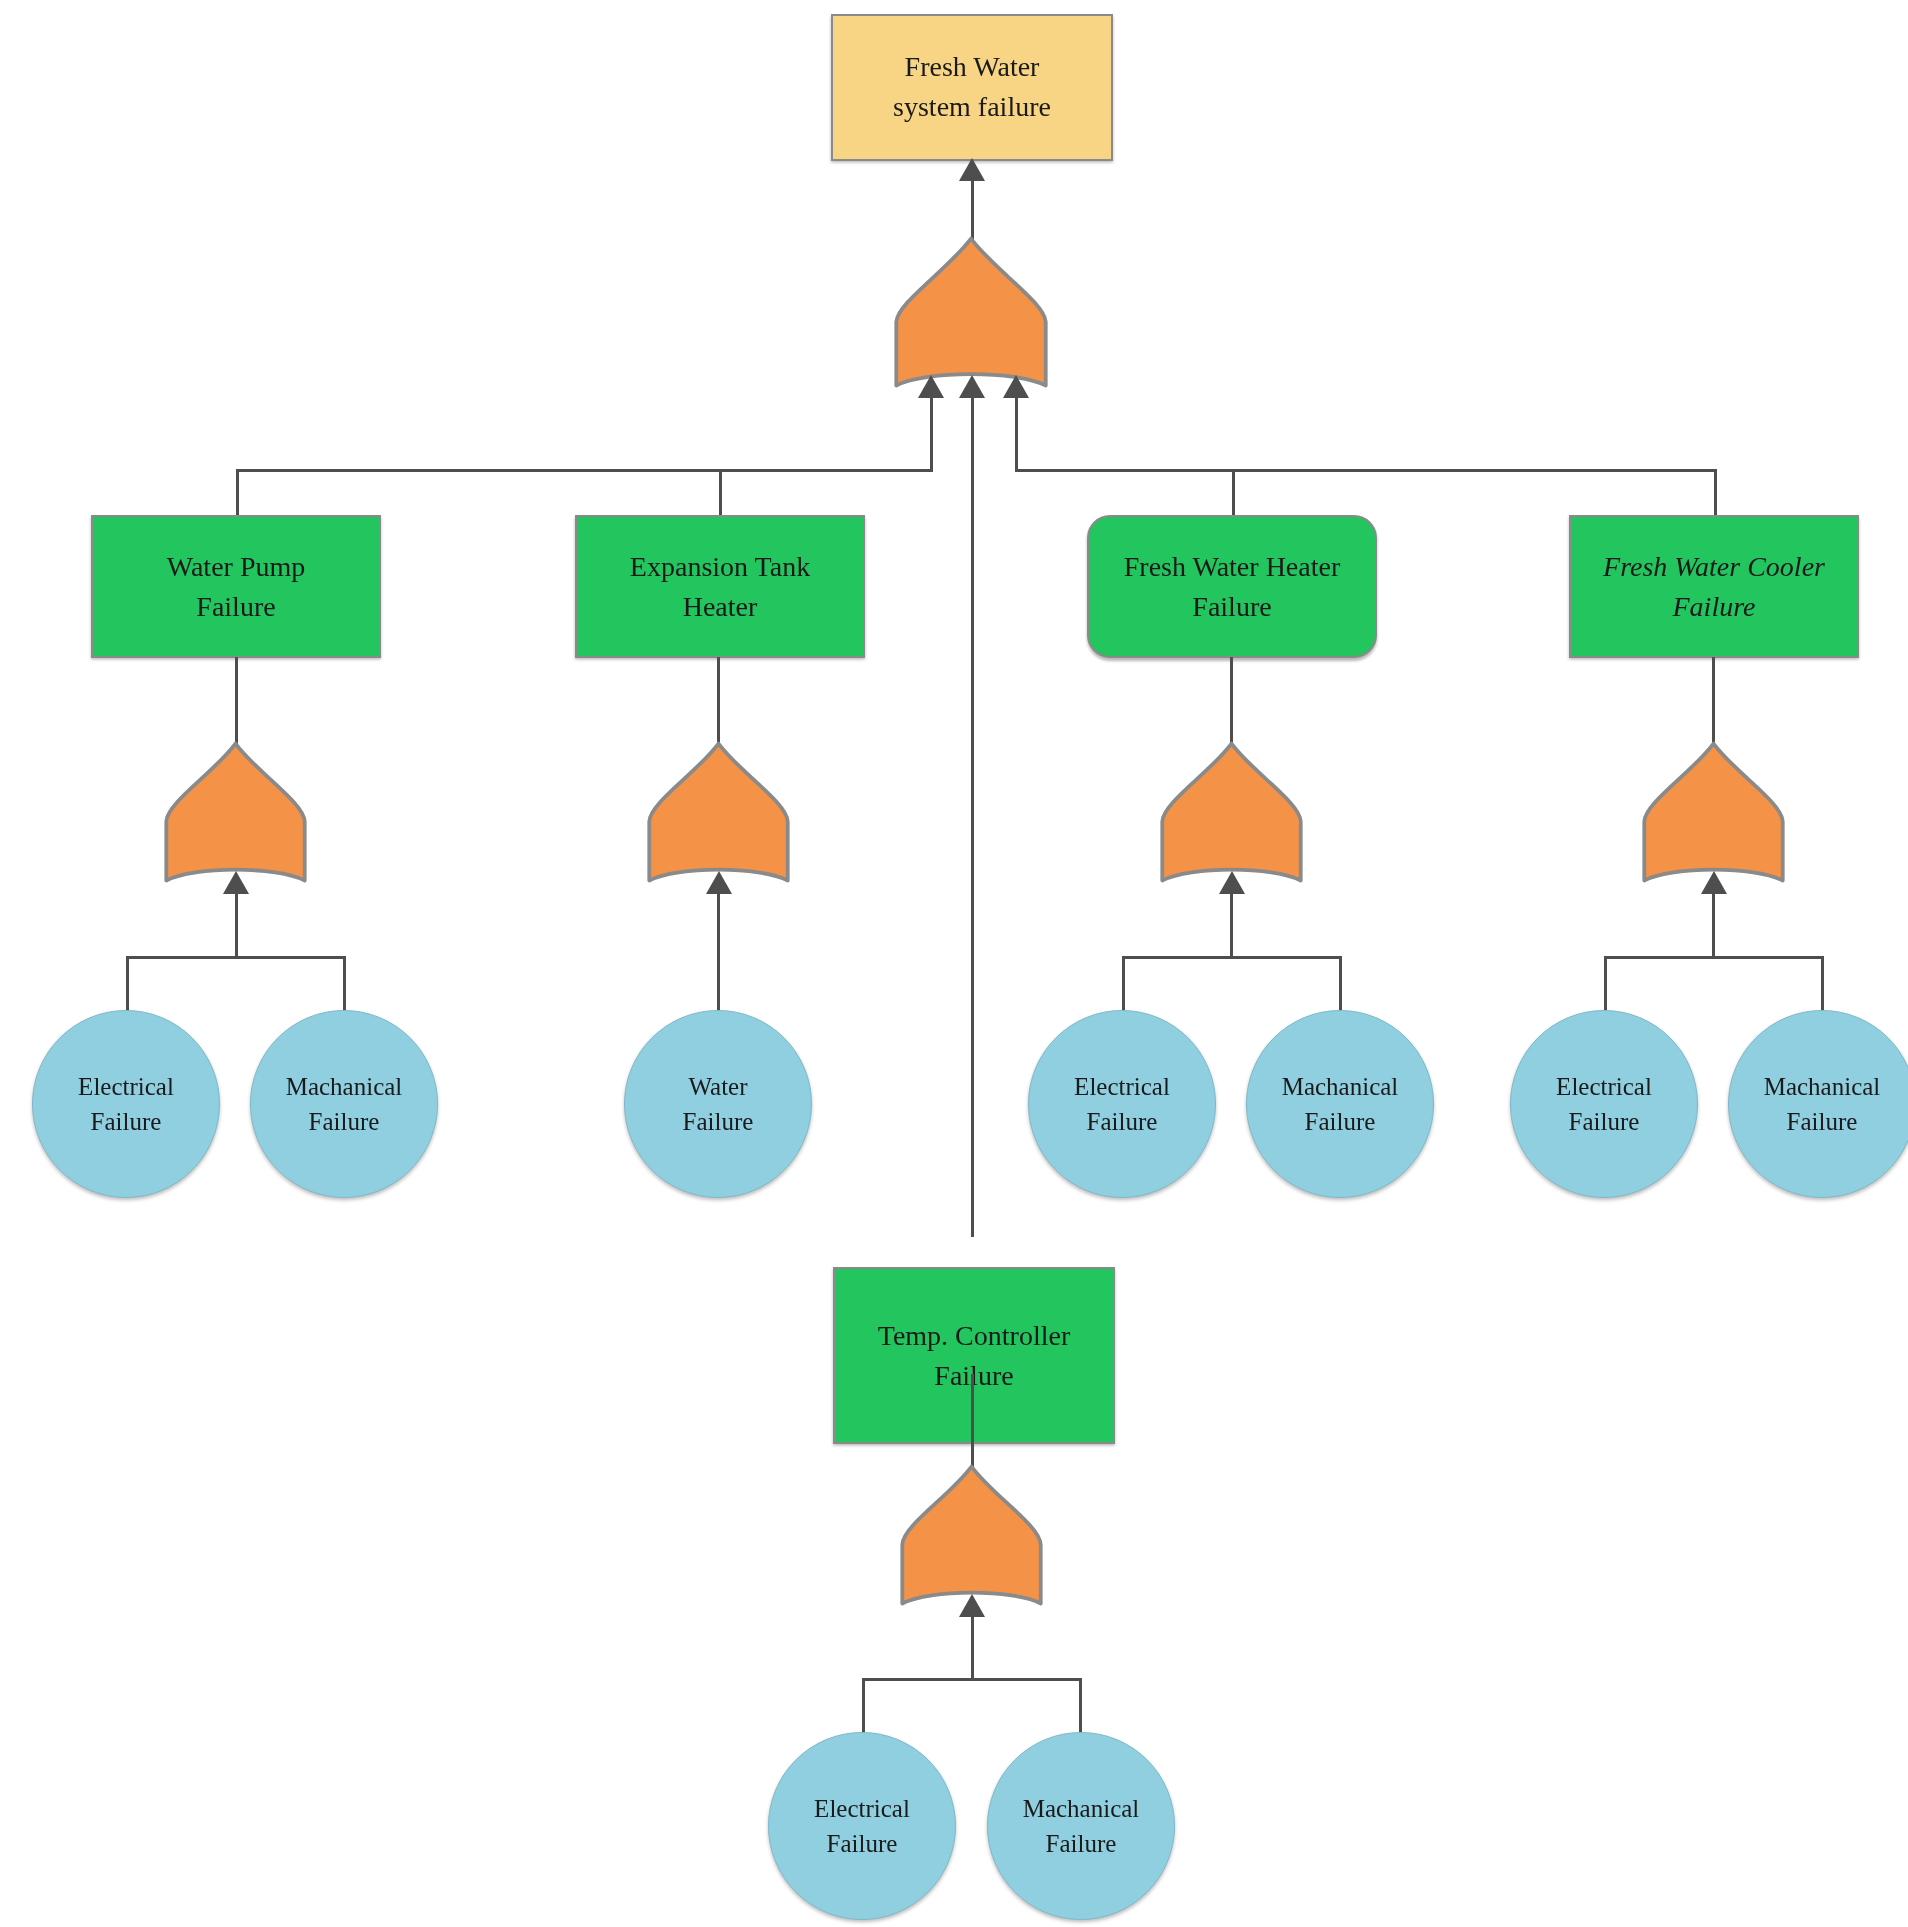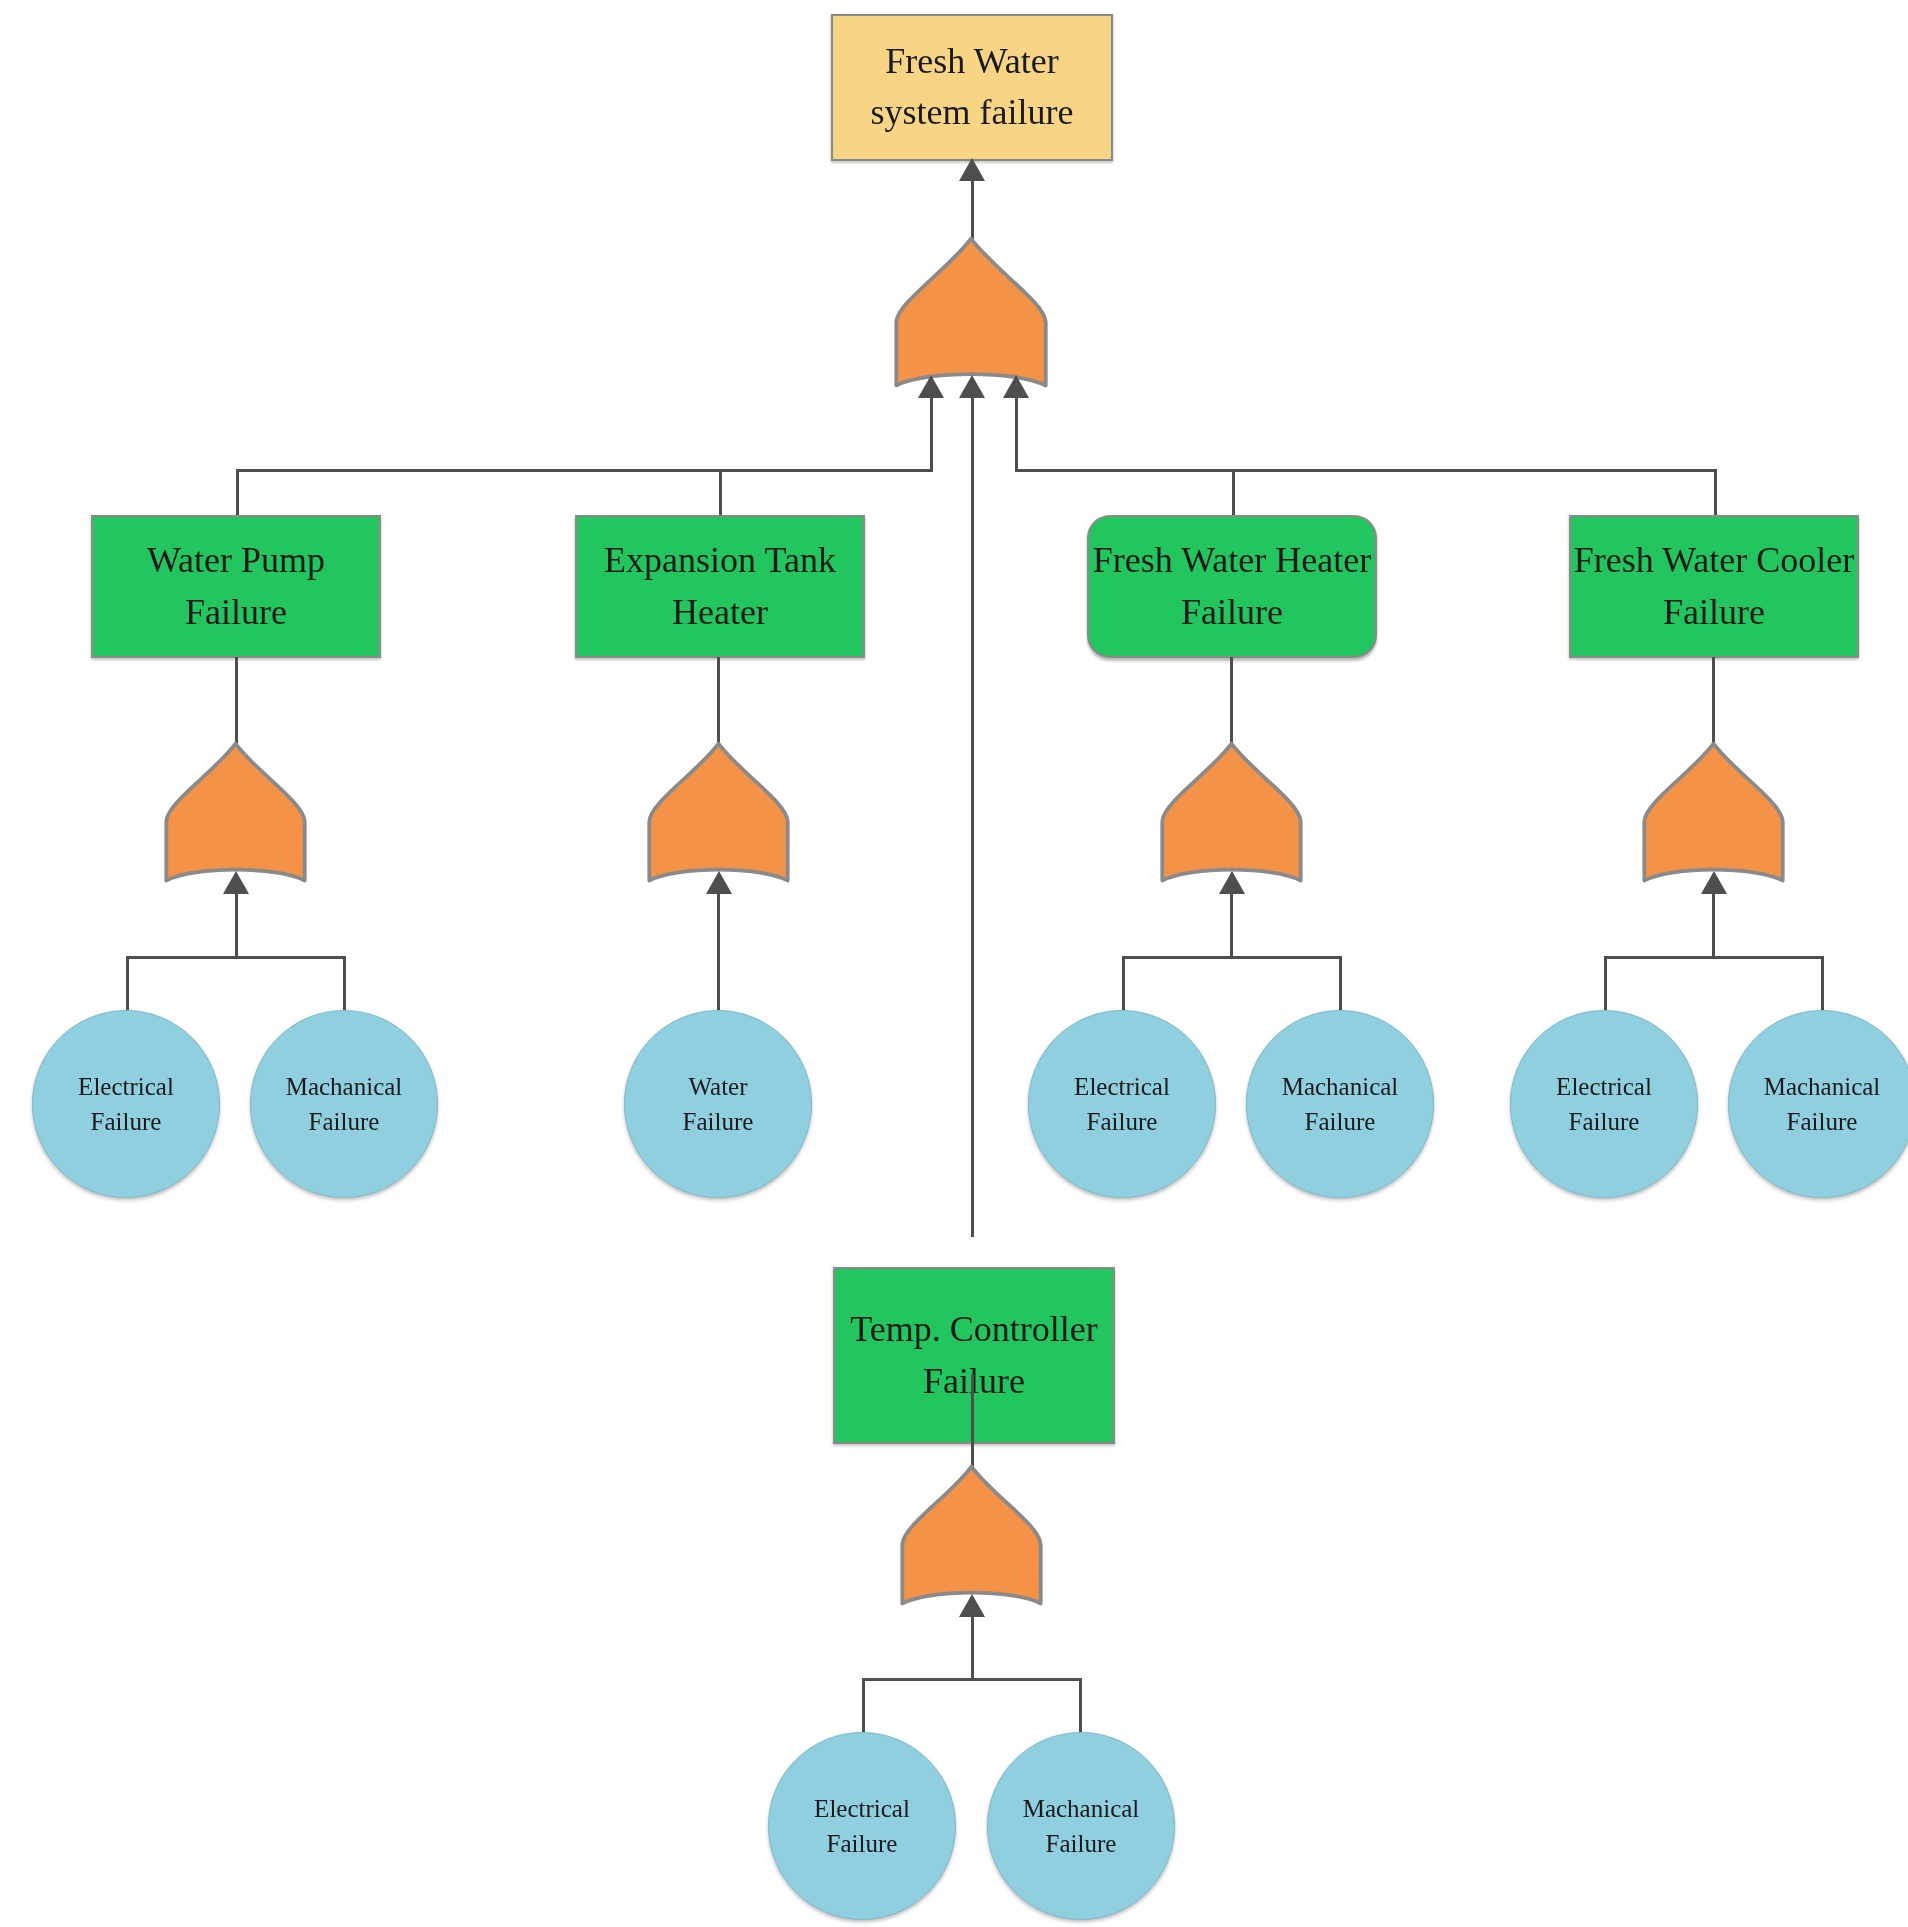--- a/index.html
+++ b/index.html
@@ -17,21 +17,21 @@
   }
   .node{position:absolute;box-sizing:border-box;}
 
   
   .box{
     border:2.3px solid #8a8a8a;
     box-shadow:0 2.3px 3px rgba(0,0,0,0.28);
   }
   .box.top-event{background:#f8d585;}
   .box.inter-event{background:#22c55e;}
-  .box .node-label{font-size:36px;}
+  .box .node-label{font-size:28px;}
 
   
   .circle{
     background:#8fcfe0;
     border:1.5px solid #7fb9c9;
     border-radius:50%;
     box-shadow:0 2.3px 3.8px rgba(0,0,0,0.25);
   }
   .circle .node-label{font-size:25px;}
 
@@ -94,21 +94,21 @@
   <div class="node box inter-event" style="left:575px;top:515px;width:290px;height:143px;">
     <div class="node-label">Expansion Tank
 Heater</div>
   </div>
 
   <div class="node box inter-event" style="left:1087px;top:515px;width:290px;height:143px;border-radius:23px;">
     <div class="node-label">Fresh Water Heater
 Failure</div>
   </div>
 
-  <div class="node box inter-event" style="left:1569px;top:515px;width:290px;height:143px;">
+  <div class="node box inter-event" style="left:1569px;top:515px;width:290px;height:143px;font-style:italic;">
     <div class="node-label">Fresh Water Cooler
 Failure</div>
   </div>
 
   <div class="ln v" style="left:235px;top:657px;height:88px;"></div>
   <div class="gate" style="left:164px;top:742px;width:143px;height:140px;">
     <svg viewBox="0 0 188 185" preserveAspectRatio="none">
       <path d="M94 2 C 123 41, 184 80, 185 105 L 185 183
                C 148 164, 40 164, 3 183 L 3 105
                C 4 80, 65 41, 94 2 Z" fill="#F49248" stroke="#8A8A8A" stroke-width="5" stroke-linejoin="round"></path>

